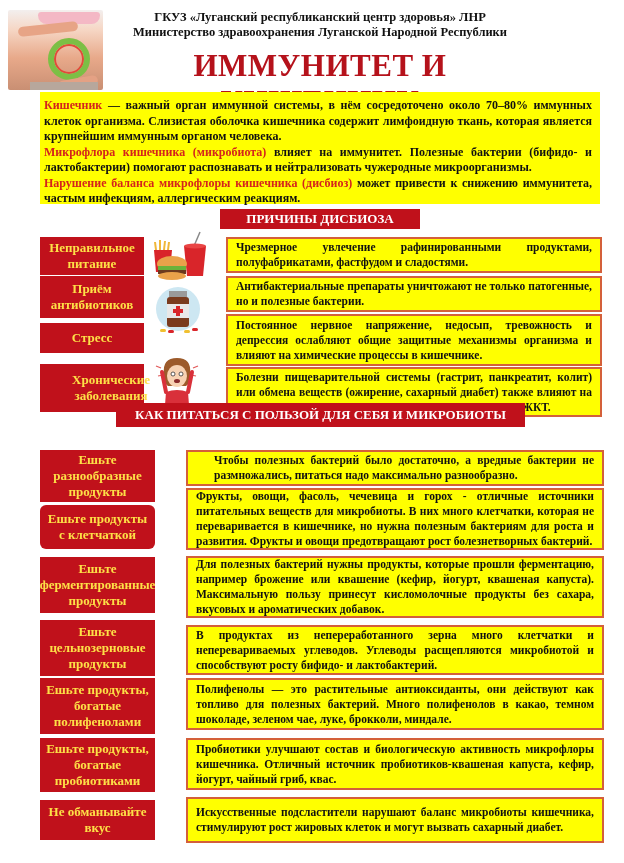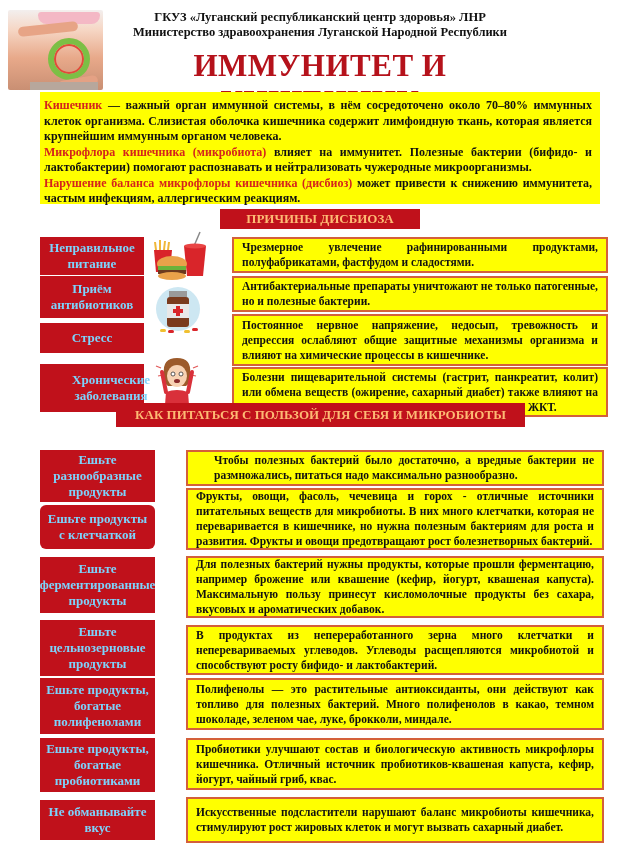--- a/index.html
+++ b/index.html
@@ -13,30 +13,30 @@
   .hero-img .arm { position: absolute; left: 10px; top: 14px; width: 60px; height: 10px; background: #e7a486; border-radius: 6px; transform: rotate(-6deg); }
   .hero-img .hand { position: absolute; left: 50px; top: 68px; width: 40px; height: 10px; background: #e4a184; border-radius: 6px; transform: rotate(-10deg); }
 
   .org { position: absolute; left: 105px; top: 10px; width: 430px; text-align: center; font-size: 12.5px; line-height: 15px; color: #111; }
   .main-title { position: absolute; left: 110px; top: 48px; width: 420px; text-align: center; font-size: 31px; color: #b5121b; letter-spacing: 0.5px; line-height: 36px; }
 
   .intro { position: absolute; left: 40px; top: 92px; width: 560px; height: 112px; background: #ffff00; padding: 6px 8px 4px 4px; font-size: 12px; line-height: 15.5px; text-align: justify; }
   .intro p { margin: 0; }
   .red { color: #d4241c; }
 
-  .section-head { position: absolute; background: #c0111b; color: #fdba74; text-align: center; font-size: 13px; }
+  .section-head { position: absolute; background: #c0111b; color: #ffffff; text-align: center; font-size: 13px; }
   .sh1 { left: 220px; top: 209px; width: 200px; height: 20px; line-height: 20px; }
   .sh2 { left: 116px; top: 403px; width: 409px; height: 24px; line-height: 24px; }
 
-  .label { position: absolute; left: 40px; width: 104px; background: #c0111b; color: #7dd3fc; text-align: center; font-size: 13px; line-height: 16px; display: flex; align-items: center; justify-content: center; padding: 2px 4px; }
+  .label { position: absolute; left: 40px; width: 104px; background: #c0111b; color: #fde047; text-align: center; font-size: 13px; line-height: 16px; display: flex; align-items: center; justify-content: center; padding: 2px 4px; }
   .label.wide { width: 115px; }
 
   .box { position: absolute; background: #ffff00; border: 2px solid #d4603a; font-size: 11.5px; line-height: 15px; text-align: justify; padding: 4px 8px; color: #111; display: flex; align-items: center; }
   .box span { display: block; width: 100%; }
-  .b1 { left: 232px; width: 376px; }
+  .b1 { left: 226px; width: 376px; }
   .b2 { left: 186px; width: 418px; }
 
   .icon-box { position: absolute; }
 </style>
 </head>
 <body>
 
 <div class="hero-img">
   <div class="shirt"></div>
   <div class="arm"></div>

